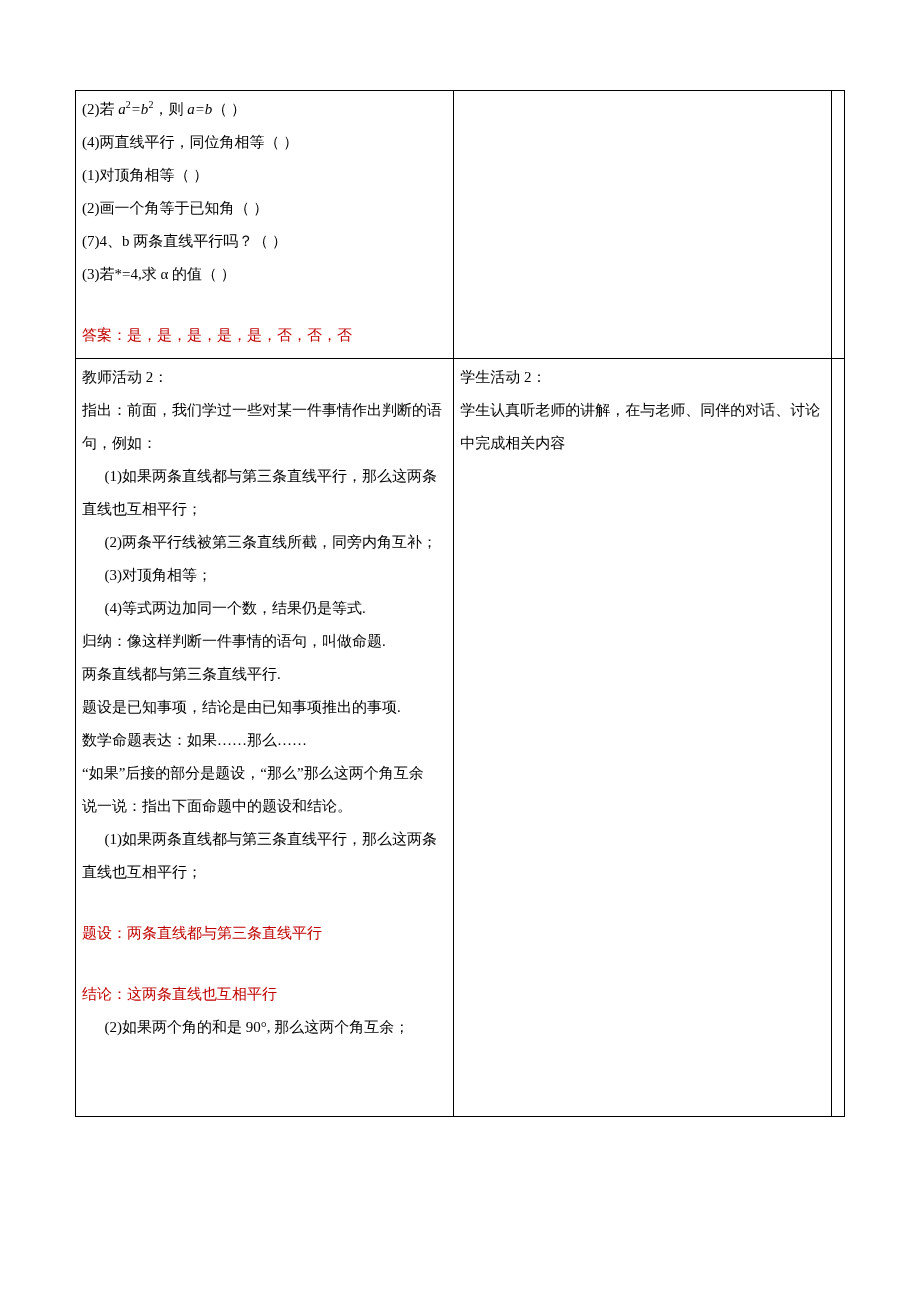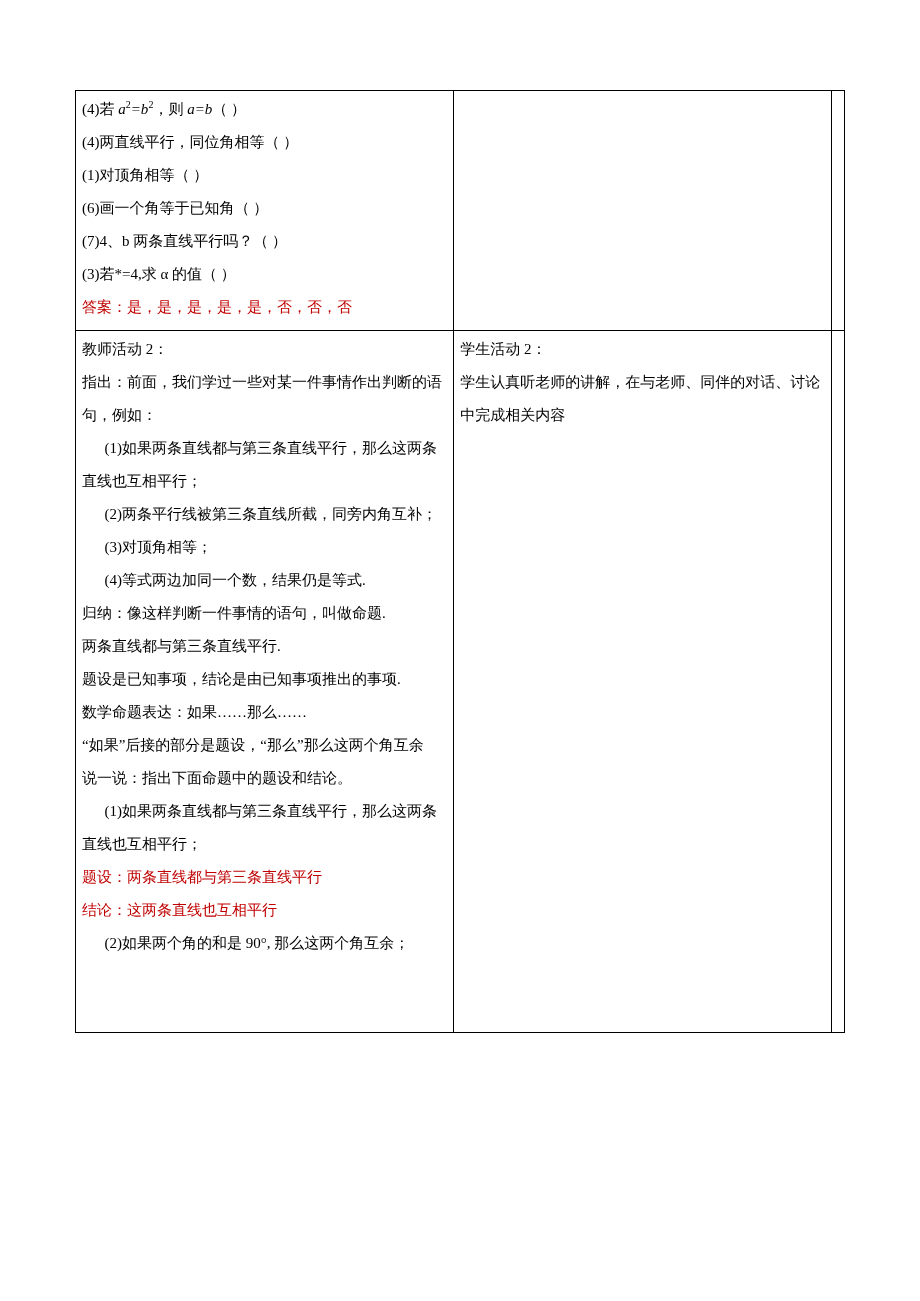--- a/index.html
+++ b/index.html
@@ -29,42 +29,42 @@
     width: 50%;
   }
   .two-col-right {
     width: 50%;
     margin-top: 40px;
   }
   .narrow-strip {
     width: 12px;
     border-left: 1px solid #000;
   }
-  .red { color: #c00000; }
+  .red { color: #c00000; margin-top: 28px; }
   .blue { color: #0070c0; }
   .indent { text-indent: 1.5em; display: block; }
   sup { font-size: 10px; vertical-align: super; line-height: 0; }
   .italic { font-style: italic; font-family: "Times New Roman", serif; }
   .lbl { display: inline; }
 </style>
 </head>
 <body>
 
 <div class="page">
 <table class="outer">
 
   <tbody>
         <tr>
     <td class="two-col-left">
       <div>
-        <span class="lbl">(4)若 </span><span class="italic">a</span><sup>2</sup><span class="italic">=b</span><sup>2</sup><span class="lbl">，则 </span><span class="italic">a=b</span><span class="lbl">（           ）</span>
+        <span class="lbl">(2)若 </span><span class="italic">a</span><sup>2</sup><span class="italic">=b</span><sup>2</sup><span class="lbl">，则 </span><span class="italic">a=b</span><span class="lbl">（           ）</span>
       </div>
       <div>(4)两直线平行，同位角相等（       ）</div>
       <div>(1)对顶角相等（       ）</div>
-      <div>(6)画一个角等于已知角（       ）</div>
+      <div>(2)画一个角等于已知角（       ）</div>
       <div>(7)4、b 两条直线平行吗？（       ）</div>
       <div>(3)若*=4,求 α 的值（           ）</div>
       <div class="red">答案：是，是，是，是，是，否，否，否</div>
     </td>
     <td class="two-col-right"></td>
     <td class="narrow-strip"></td>
   </tr>
 
 
 

